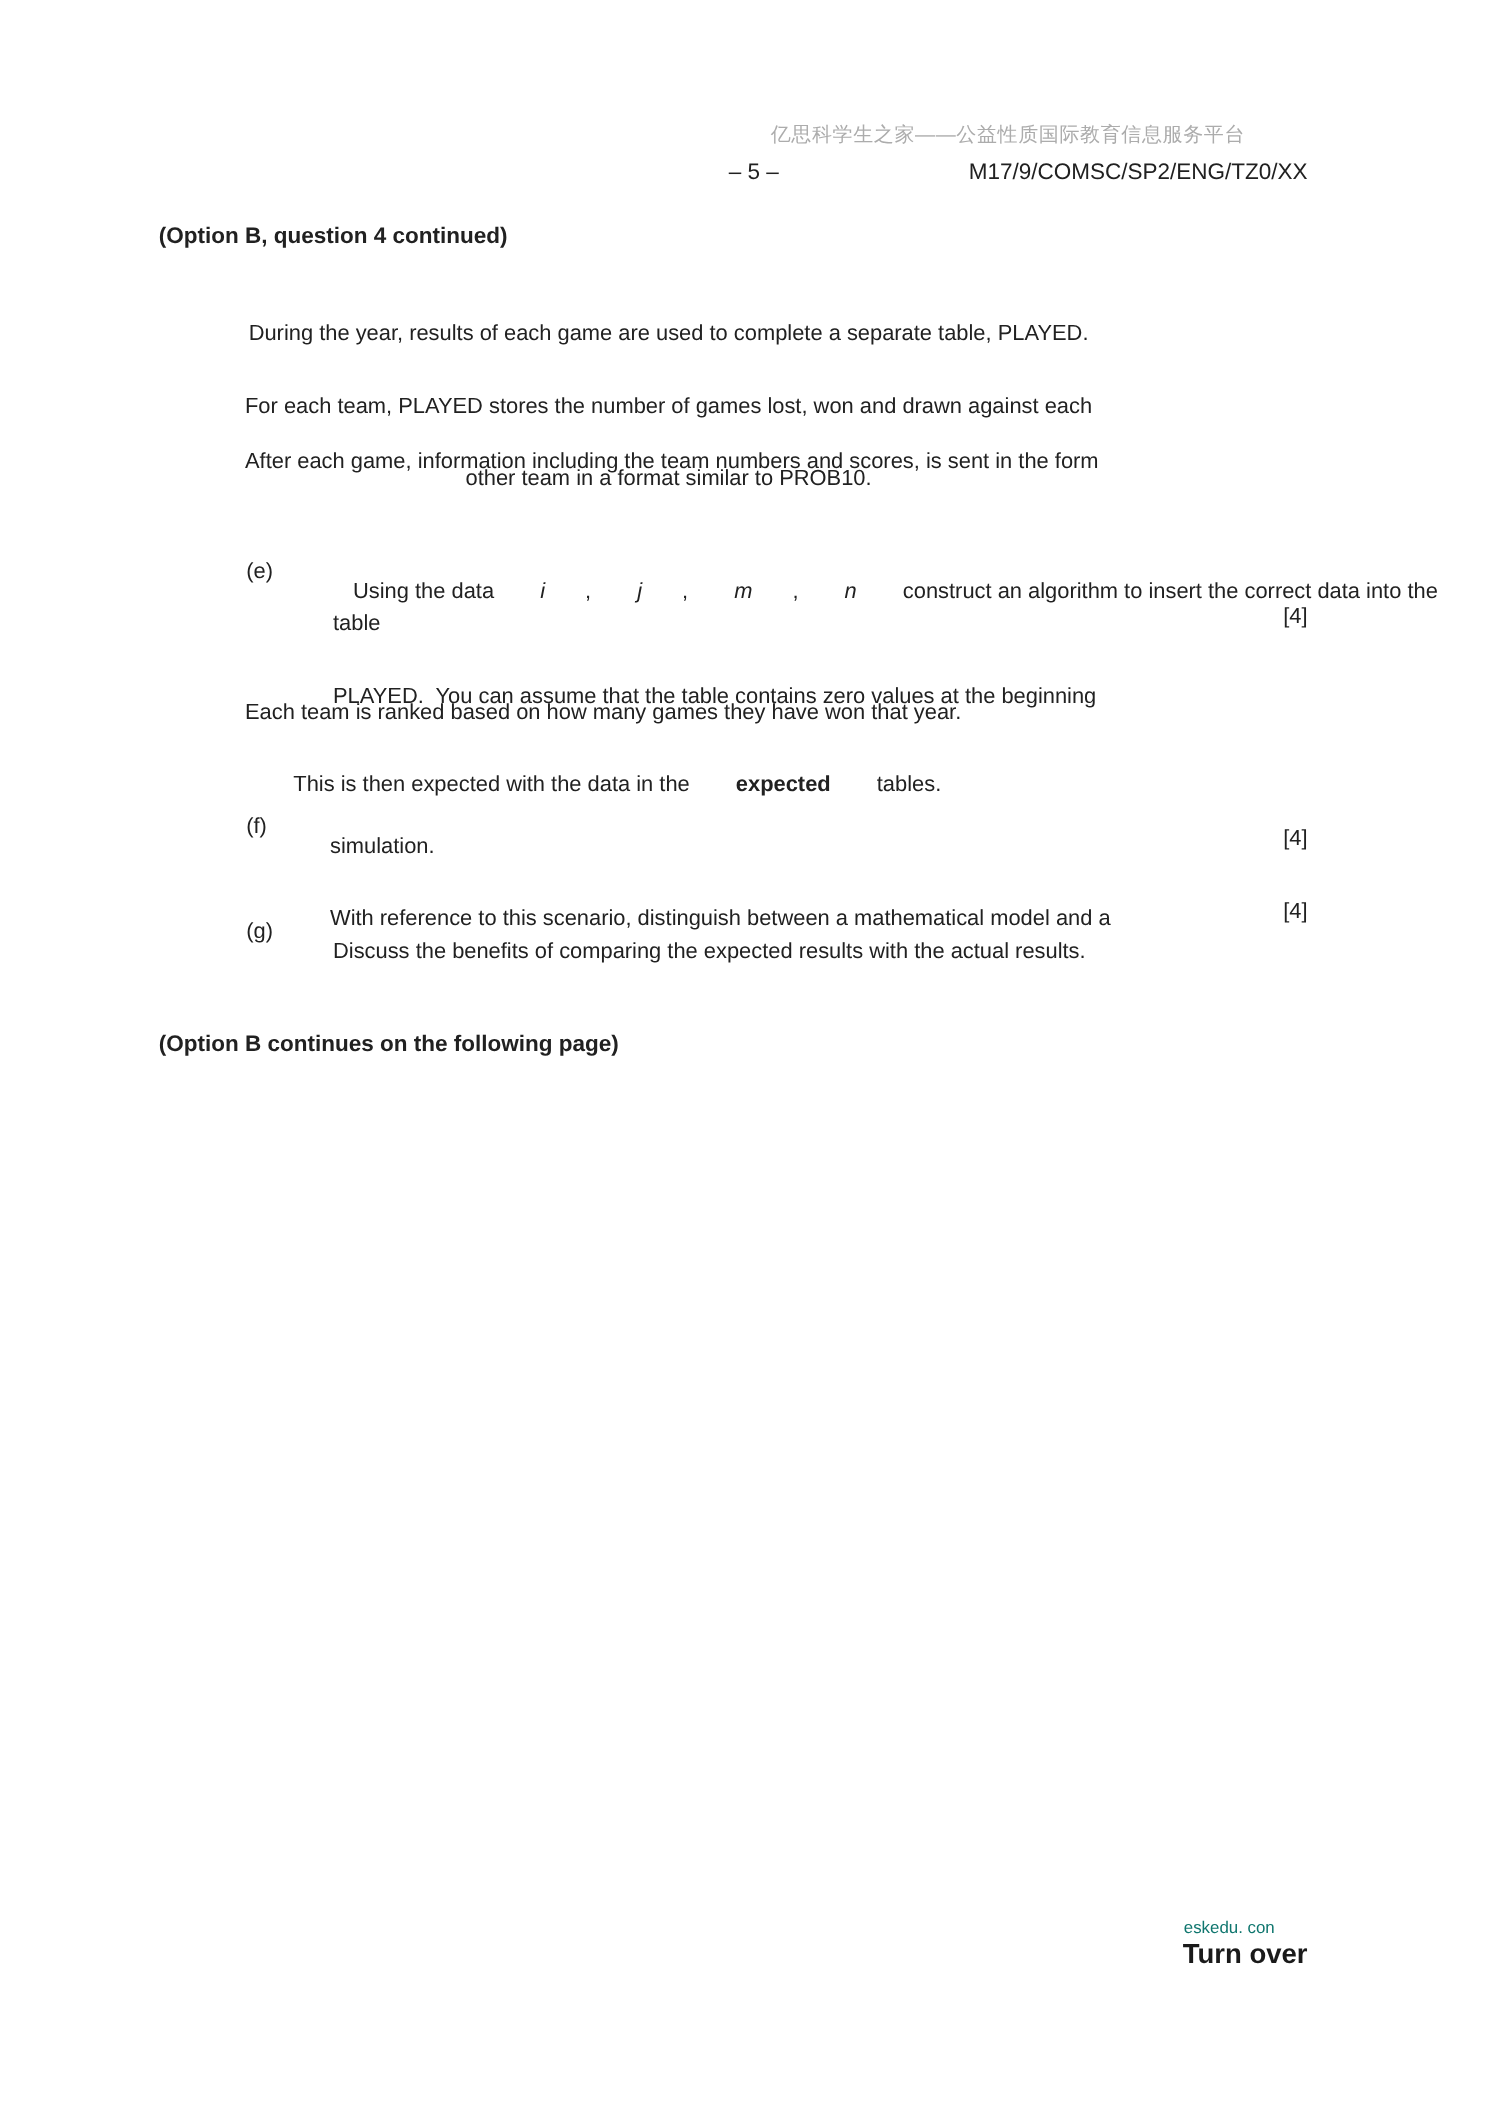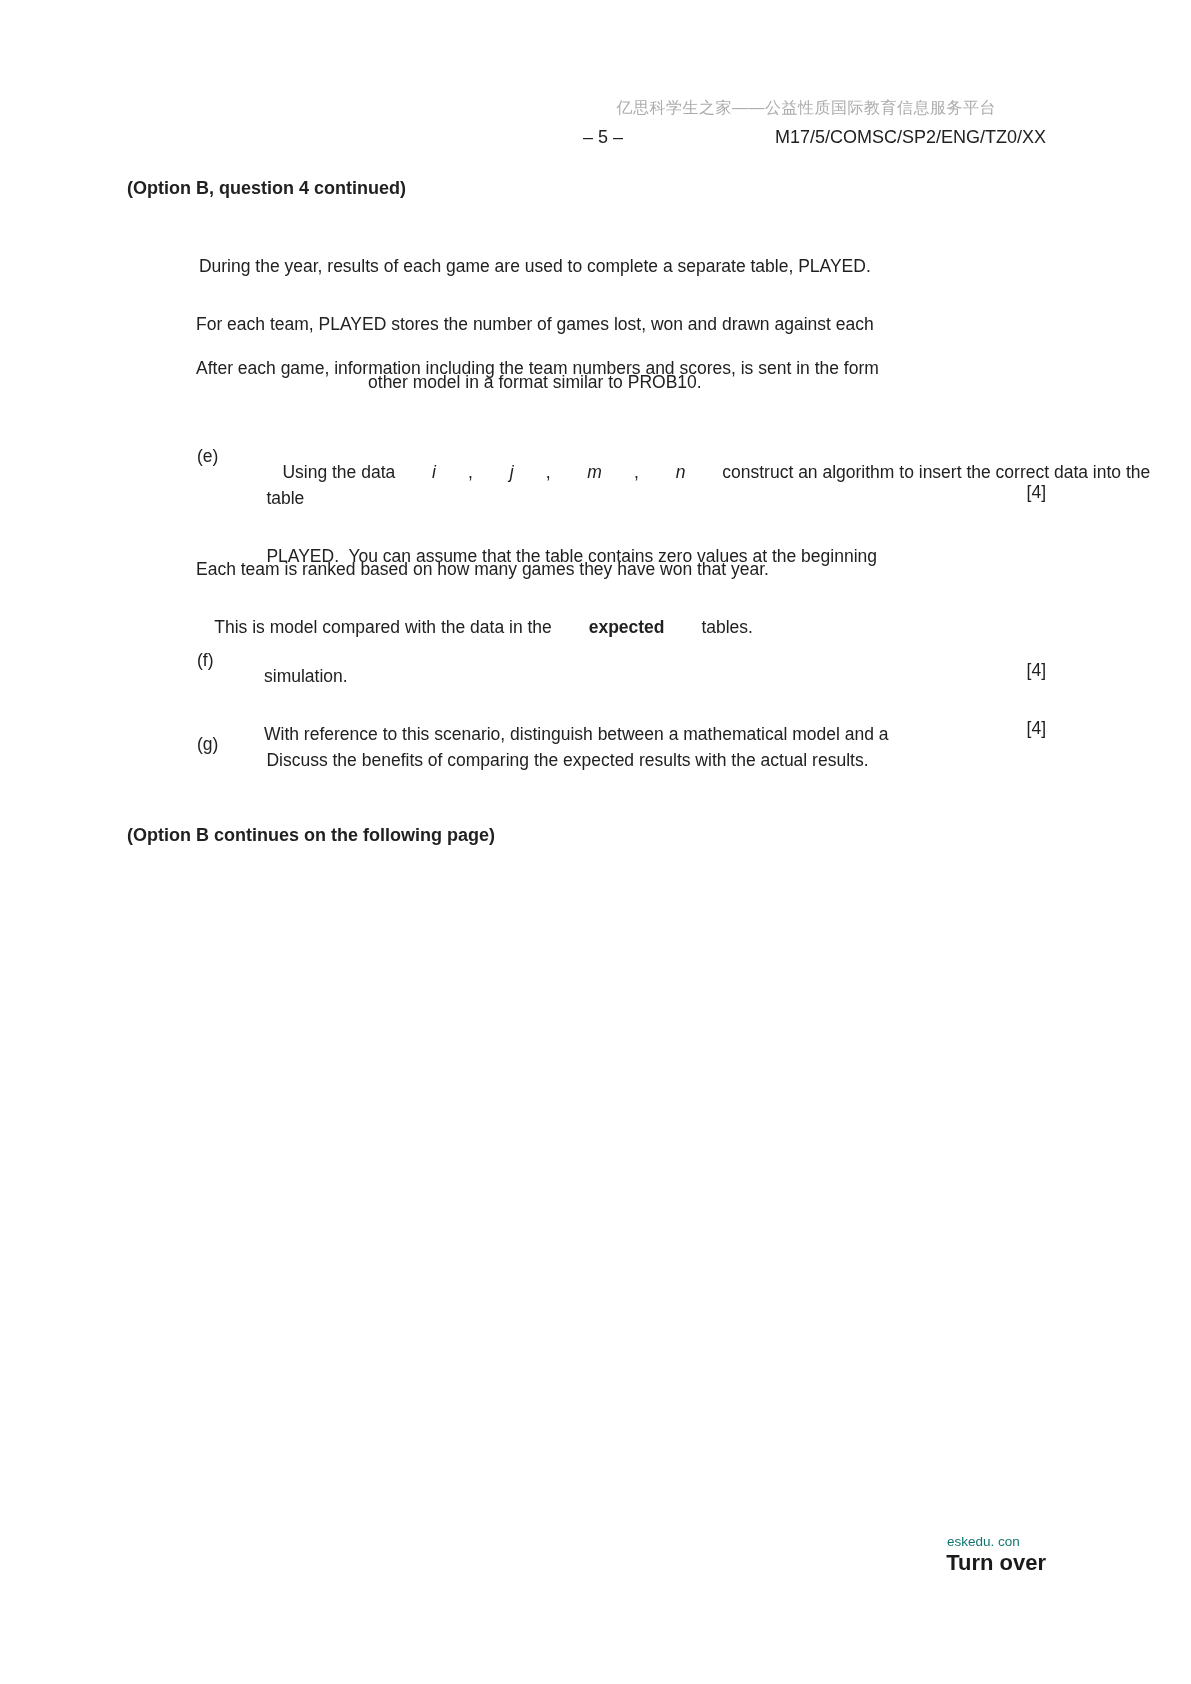--- a/index.html
+++ b/index.html
@@ -84,46 +84,46 @@
   }
   i { font-style: italic; }
 </style>
 </head>
 <body>
 
 <div class="page">
 
   <div class="cn-watermark">亿思科学生之家——公益性质国际教育信息服务平台</div>
   <div class="page-num">– 5 –</div>
-  <div class="paper-code">M17/5/COMSC/SP2/ENG/TZ0/XX</div>
+  <div class="paper-code">M17/9/COMSC/SP2/ENG/TZ0/XX</div>
 
   <div class="heading" style="top:130px;">(Option B, question 4 continued)</div>
 
   <div class="para" style="top:189px;text-align:center;">
     <div class="line">During the year, results of each game are used to complete a separate table, PLAYED.</div>
     <div class="line">For each team, PLAYED stores the number of games lost, won and drawn against each</div>
-    <div class="line">other model in a format similar to PROB10.</div>
+    <div class="line">other team in a format similar to PROB10.</div>
   </div>
 
   <div class="para" style="top:291px;">
     <div class="line">After each game, information including the team numbers and scores, is sent in the form</div>
   </div>
 
   <div class="item" style="top:379px;">
     <div class="item-label line">(e)</div>
     <div class="item-text">
       <div class="line"><span>Using the data </span><i>i</i><span>, </span><i>j</i><span>, </span><i>m</i><span>, </span><i>n</i><span> construct an algorithm to insert the correct data into the table</span></div>
       <div class="line">PLAYED.  You can assume that the table contains zero values at the beginning</div>
     </div>
   </div>
   <div class="mark" style="top:431px;">[4]</div>
 
   <div class="para" style="top:492px;text-align:right;">
     <div class="line">Each team is ranked based on how many games they have won that year.</div>
-    <div class="line"><span>This is model compared with the data in the </span><b>expected</b><span> tables.</span></div>
+    <div class="line"><span>This is then expected with the data in the </span><b>expected</b><span> tables.</span></div>
   </div>
 
   <div class="item" style="top:583px;">
     <div class="item-label line">(f)</div>
     <div class="item-text">
       <div class="line">simulation.</div>
       <div class="line">With reference to this scenario, distinguish between a mathematical model and a</div>
     </div>
   </div>
   <div class="mark" style="top:609px;">[4]</div>

